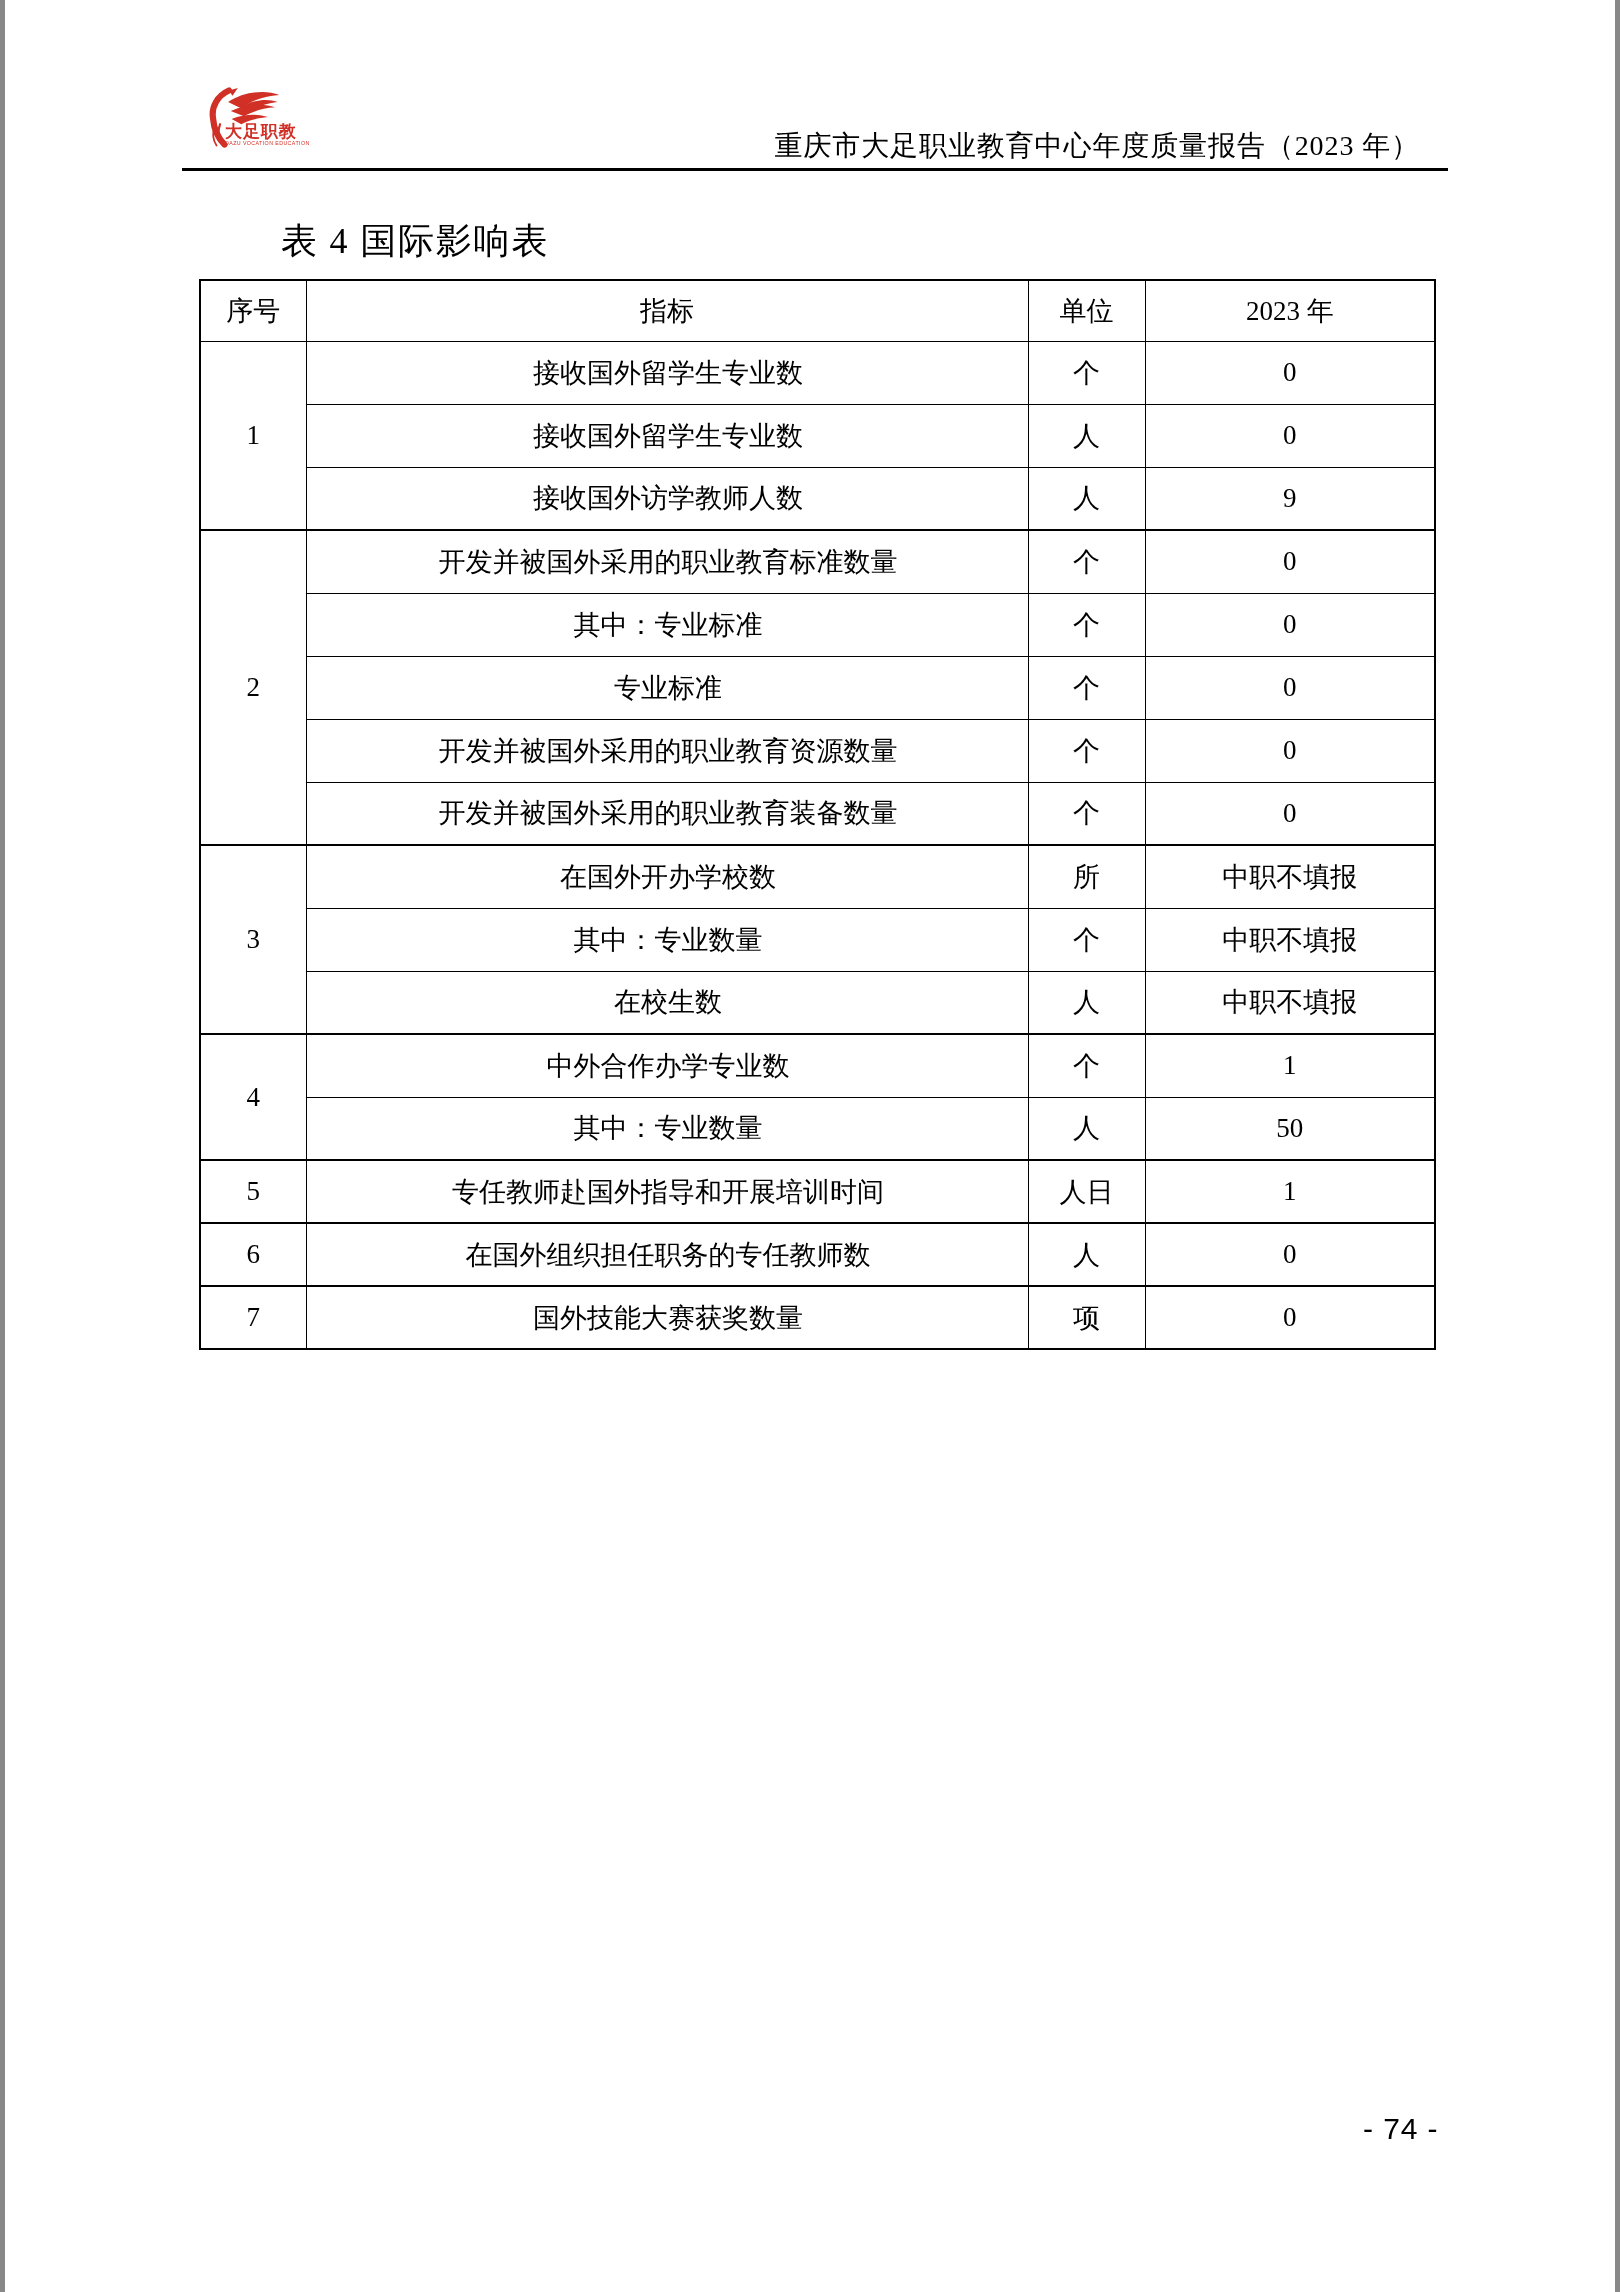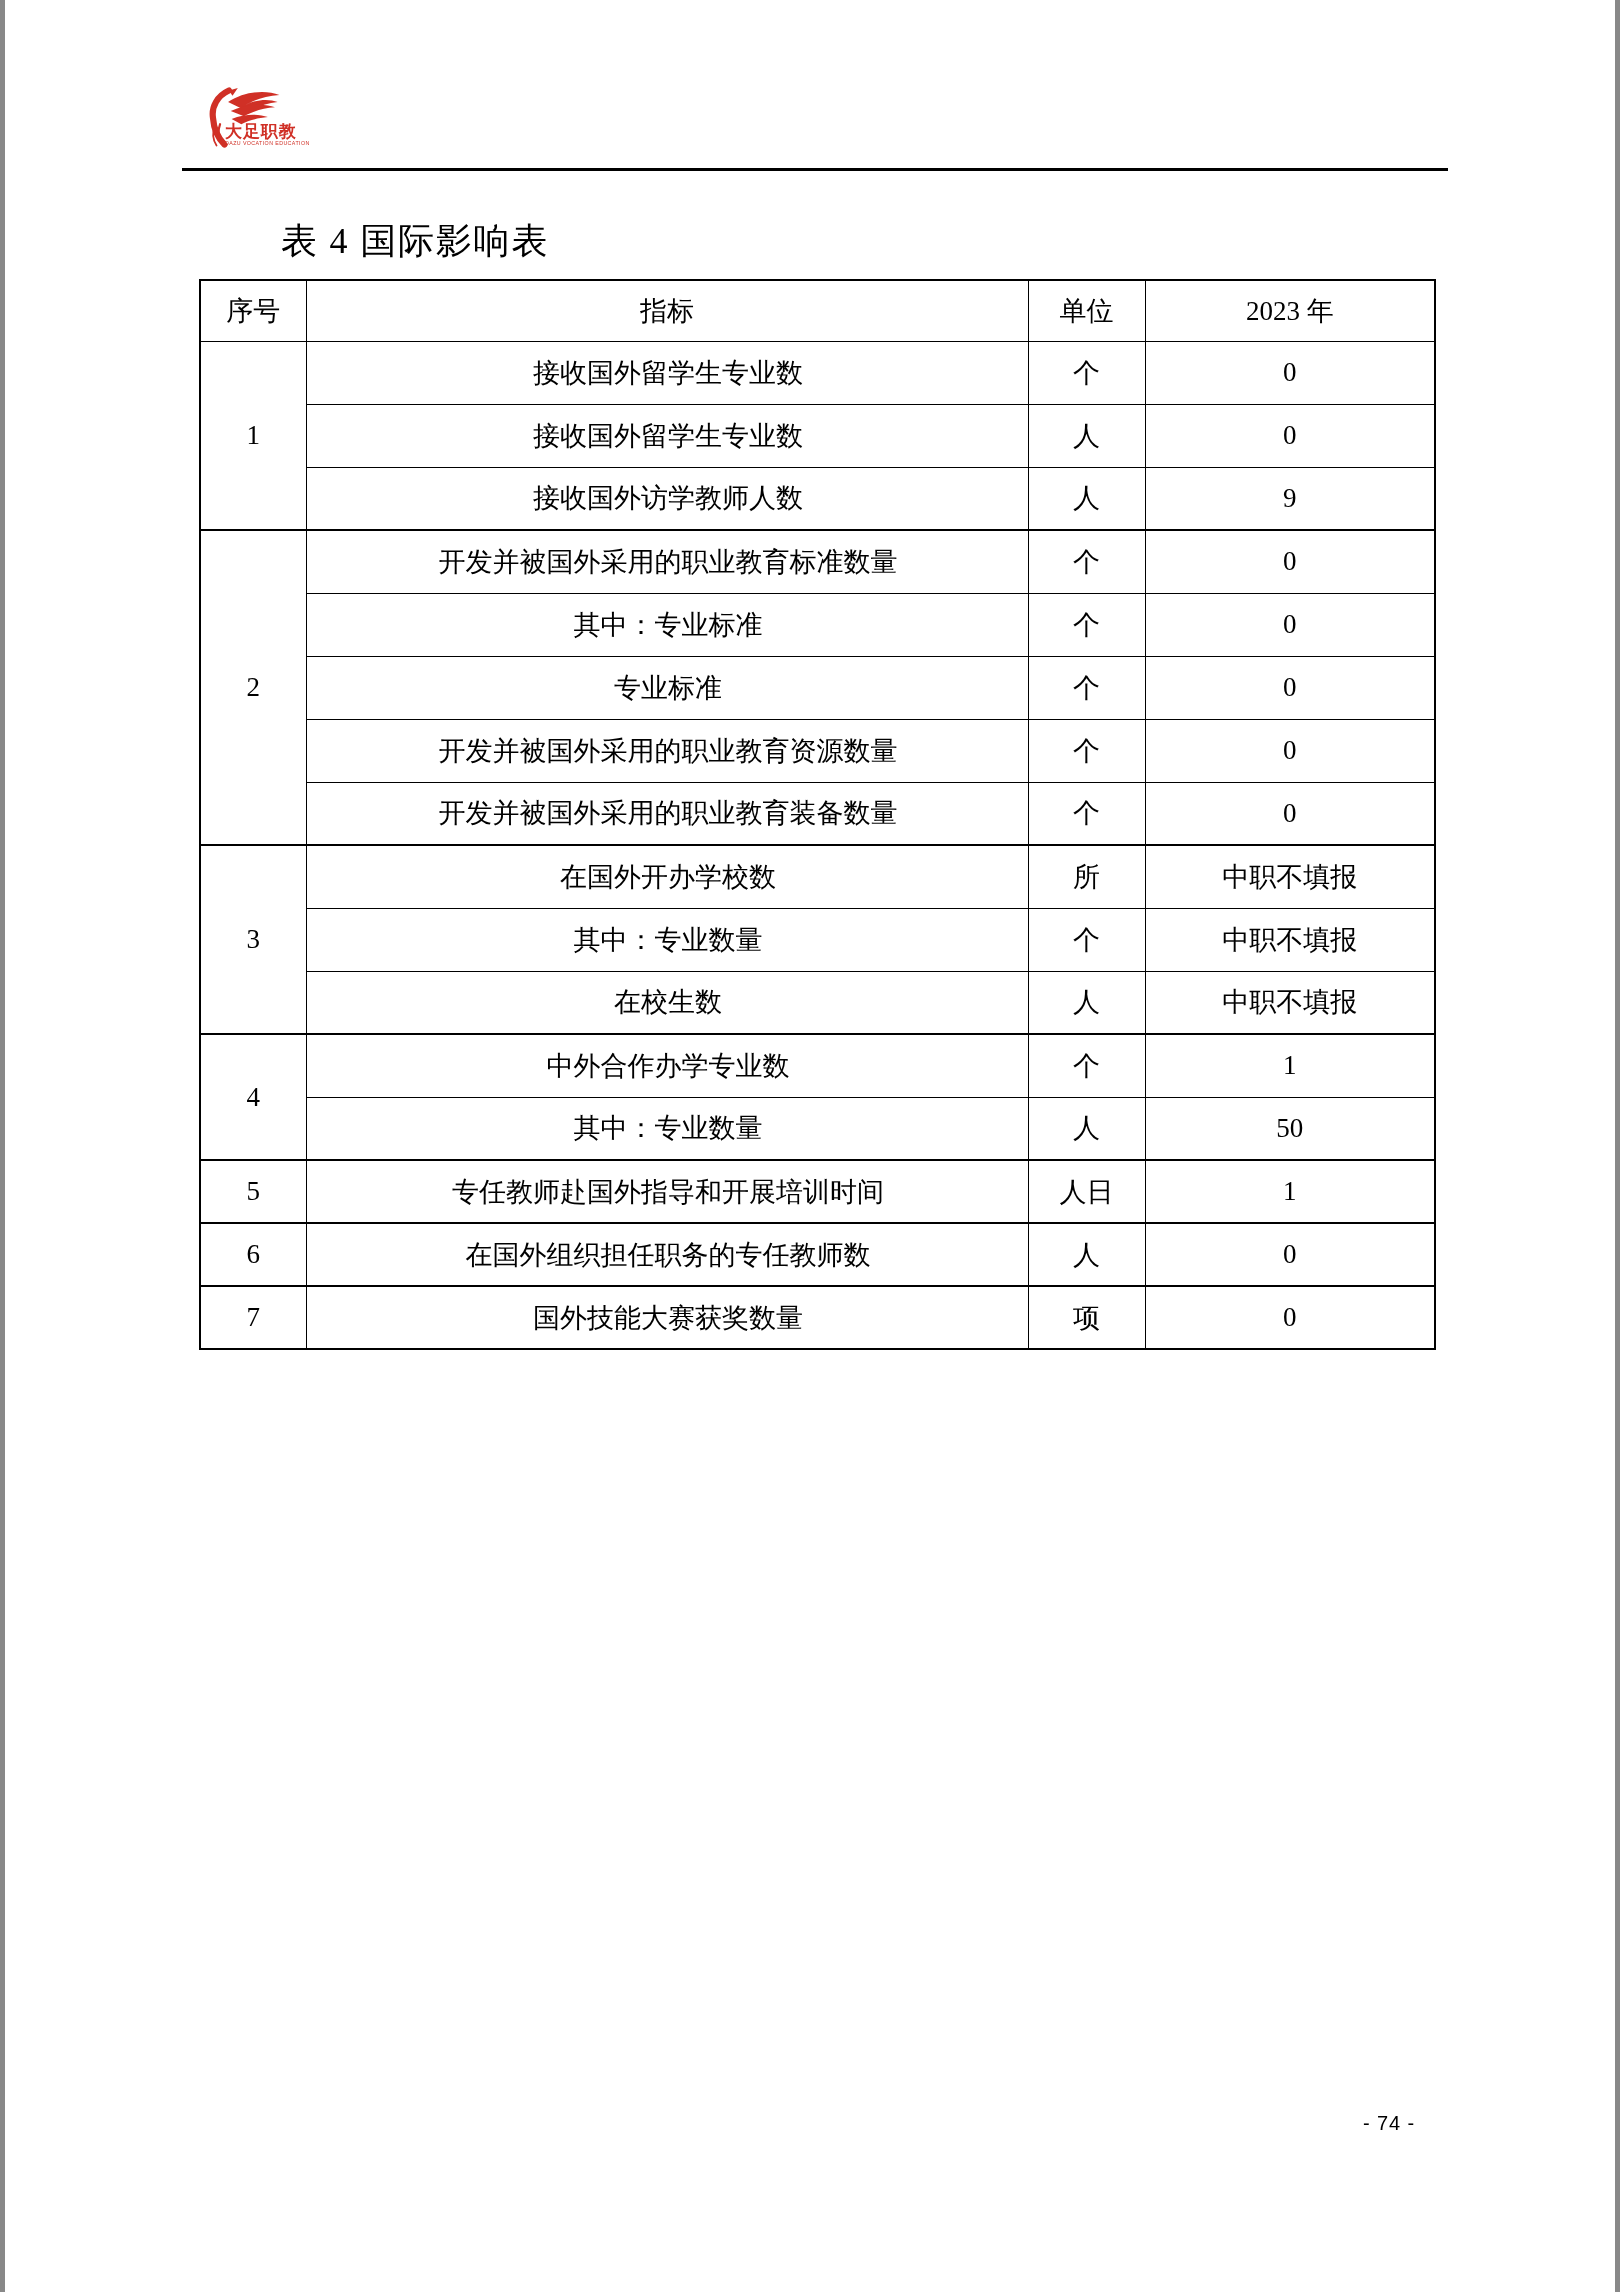--- a/index.html
+++ b/index.html
@@ -98,21 +98,21 @@
   table.influence tbody td { height: 63px; }
   td.ind { text-align: left; padding-left: 2px; }
   tr.gend, tr.gend td { border-bottom: 2.7px solid #000; }
   thead tr { border-bottom: 1.8px solid #000; }
 
   
   .page-number {
     position: absolute;
     left: 1358px;
     top: 2112px;
-    font-size: 20px;
+    font-size: 30px;
     font-family: "Liberation Sans", sans-serif;
     letter-spacing: 0.9px;
   }
 </style>
 </head>
 <body>
 
 <div class="page">
 
   <div class="logo">
@@ -125,20 +125,21 @@
       <g fill="#d03026" stroke="none">
         <path d="M31,4 L41,1 L35,10 Z"></path>
         <path d="M30,17 C48,5 72,3 88,9 C72,10 58,15 49,21 C60,14 76,13 86,17 C72,19 60,23 51,27 Z"></path>
         <path d="M33,27 C51,19 71,18 83,23 C69,24 57,28 48,33 Z"></path>
         <path d="M34,36 C49,30 65,30 75,34 C63,35 52,38 45,42 Z"></path>
       </g>
     </svg>
     <div class="logo-brand">大足职教</div>
     <div class="logo-sub">DAZU VOCATION EDUCATION</div>
   </div>
+  <div class="header-title">重庆市大足职业教育中心年度质量报告（2023 年）</div>
   <div class="header-rule"></div>
 
   <div class="table-title">表 4  国际影响表</div>
 
   <table class="influence">
     <colgroup>
       <col style="width:106px">
         <col style="width:722px">
         <col style="width:117px">
         <col style="width:290px">

